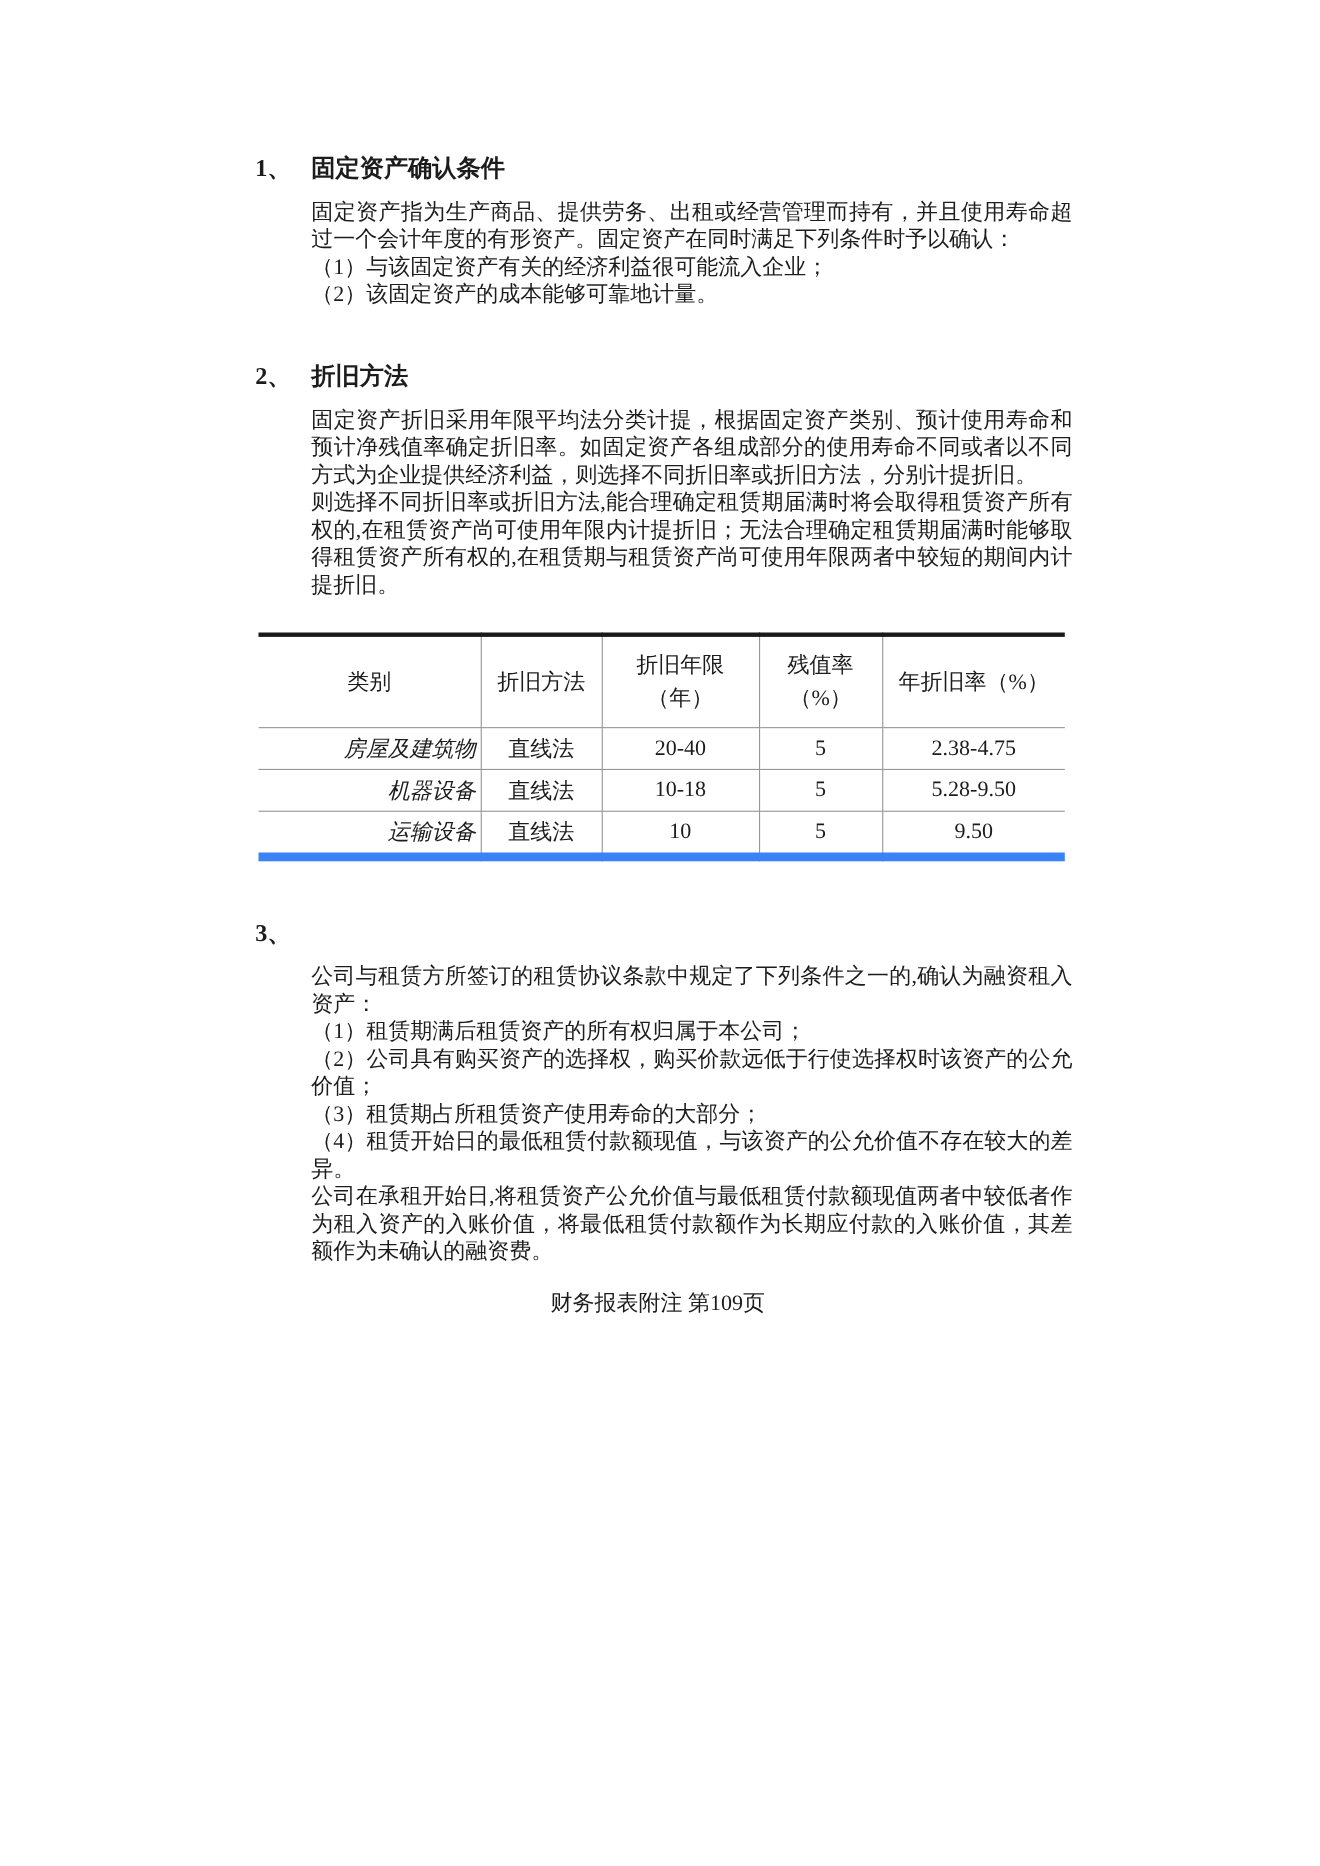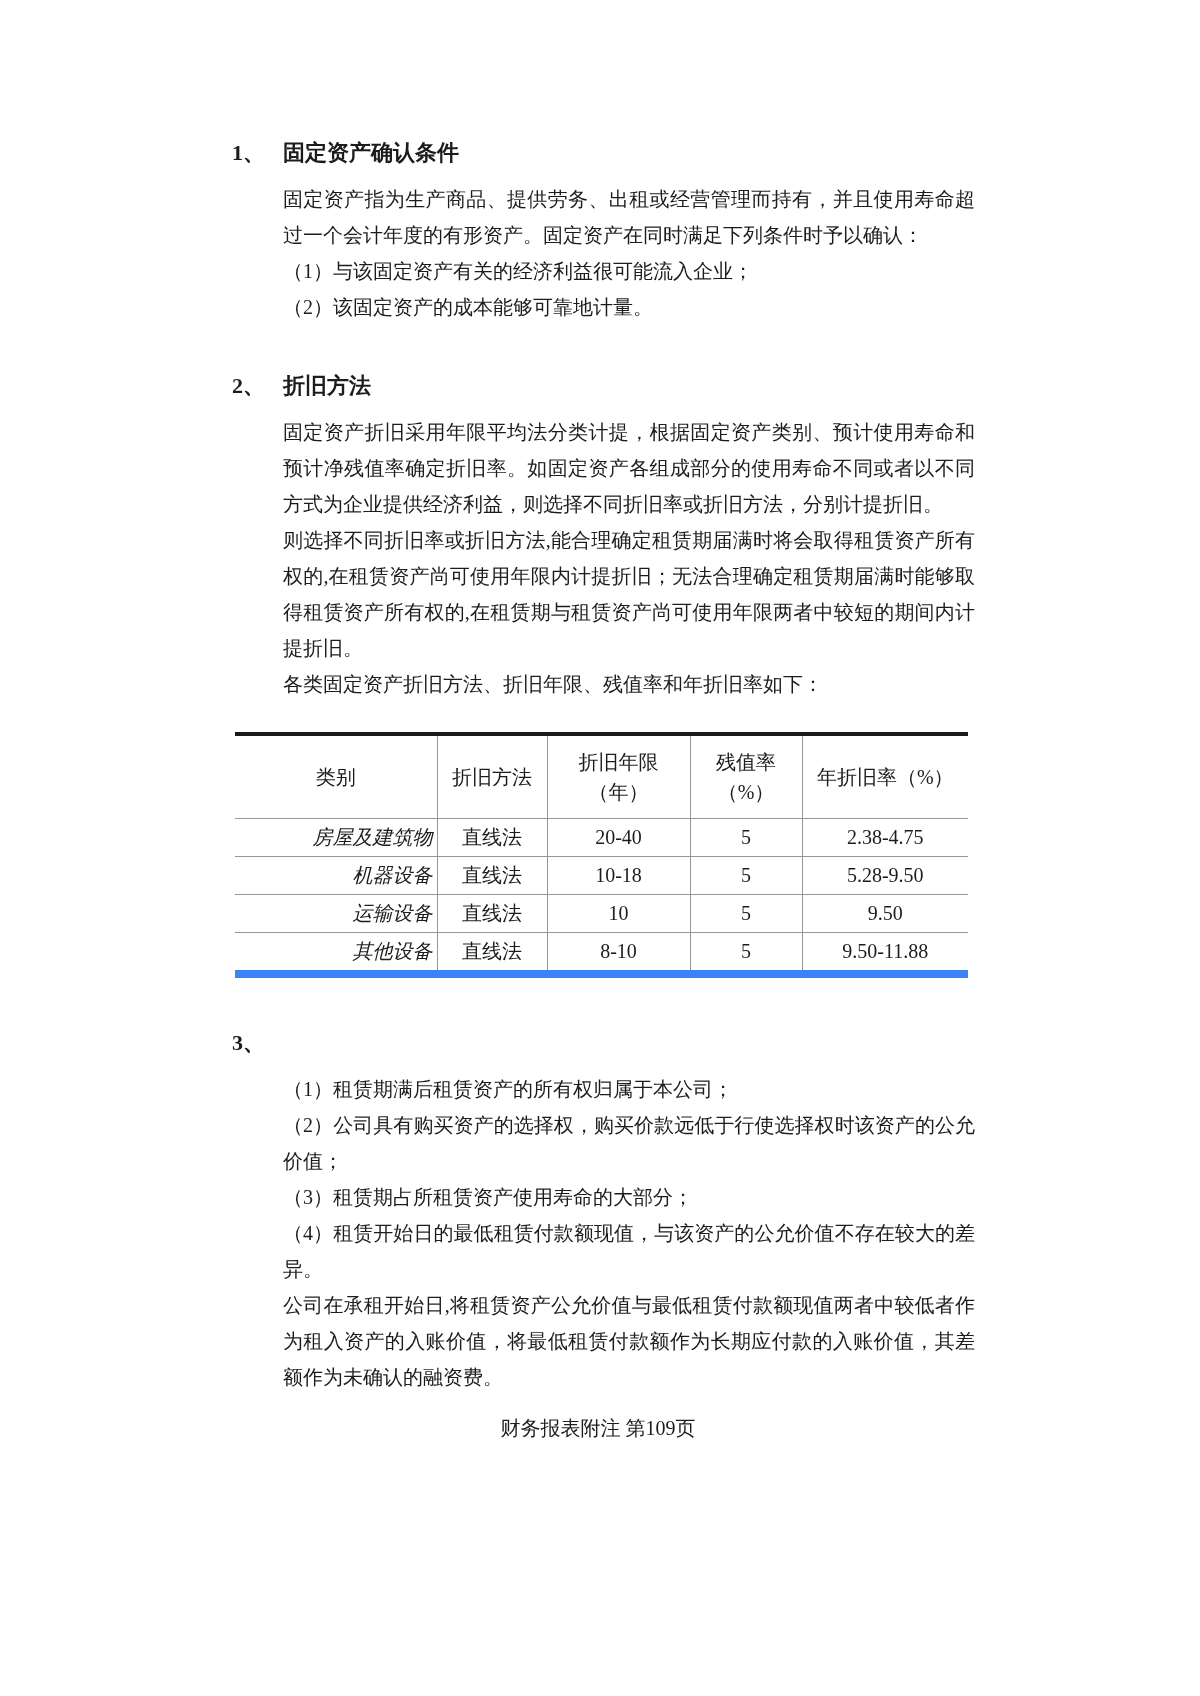--- a/index.html
+++ b/index.html
@@ -31,21 +31,21 @@
   .section-number {
     flex: 0 0 51px;
   }
   .section-body {
     margin-left: 51px;
     width: 692px;
   }
   .section-body p {
     margin: 0;
     font-size: 20px;
-    line-height: 36px;
+    line-height: 25px;
     text-align: justify;
     text-justify: inter-ideograph;
   }
   .gap-s2 { height: 46px; }
   .gap-s3 { height: 50px; }
 
   table.dep-table {
     border-collapse: collapse;
     margin: 30px 0 0 3px;
     width: 733px;
@@ -110,21 +110,20 @@
   <div class="gap-s2"></div>
 
   <div class="section">
     <div class="section-heading">
       <span class="section-number">2、</span>
       <span class="section-title">折旧方法</span>
     </div>
     <div class="section-body">
       <p>固定资产折旧采用年限平均法分类计提，根据固定资产类别、预计使用寿命和预计净残值率确定折旧率。如固定资产各组成部分的使用寿命不同或者以不同方式为企业提供经济利益，则选择不同折旧率或折旧方法，分别计提折旧。</p>
       <p>则选择不同折旧率或折旧方法,能合理确定租赁期届满时将会取得租赁资产所有权的,在租赁资产尚可使用年限内计提折旧；无法合理确定租赁期届满时能够取得租赁资产所有权的,在租赁期与租赁资产尚可使用年限两者中较短的期间内计提折旧。</p>
-      <p>各类固定资产折旧方法、折旧年限、残值率和年折旧率如下：</p>
     </div>
   </div>
 
   <table class="dep-table">
     <colgroup>
       <col class="c1">
         <col class="c2">
         <col class="c3">
         <col class="c4">
         <col class="c5">
@@ -154,37 +153,31 @@
         <td>5</td>
         <td>5.28-9.50</td>
       </tr>
       <tr>
         <td class="cat">运输设备</td>
         <td>直线法</td>
         <td>10</td>
         <td>5</td>
         <td>9.50</td>
       </tr>
-      <tr>
-        <td class="cat">其他设备</td>
-        <td>直线法</td>
-        <td>8-10</td>
-        <td>5</td>
-        <td>9.50-11.88</td>
-      </tr>
     </tbody>
   </table>
 
   <div class="gap-s3"></div>
 
   <div class="section">
     <div class="section-heading">
       <span class="section-number">3、</span>
     </div>
     <div class="section-body">
+      <p>公司与租赁方所签订的租赁协议条款中规定了下列条件之一的,确认为融资租入资产：</p>
       <p>（1）租赁期满后租赁资产的所有权归属于本公司；</p>
       <p>（2）公司具有购买资产的选择权，购买价款远低于行使选择权时该资产的公允价值；</p>
       <p>（3）租赁期占所租赁资产使用寿命的大部分；</p>
       <p>（4）租赁开始日的最低租赁付款额现值，与该资产的公允价值不存在较大的差异。</p>
       <p>公司在承租开始日,将租赁资产公允价值与最低租赁付款额现值两者中较低者作为租入资产的入账价值，将最低租赁付款额作为长期应付款的入账价值，其差额作为未确认的融资费。</p>
     </div>
   </div>
 
   <div class="footer">财务报表附注 第109页</div>
 

